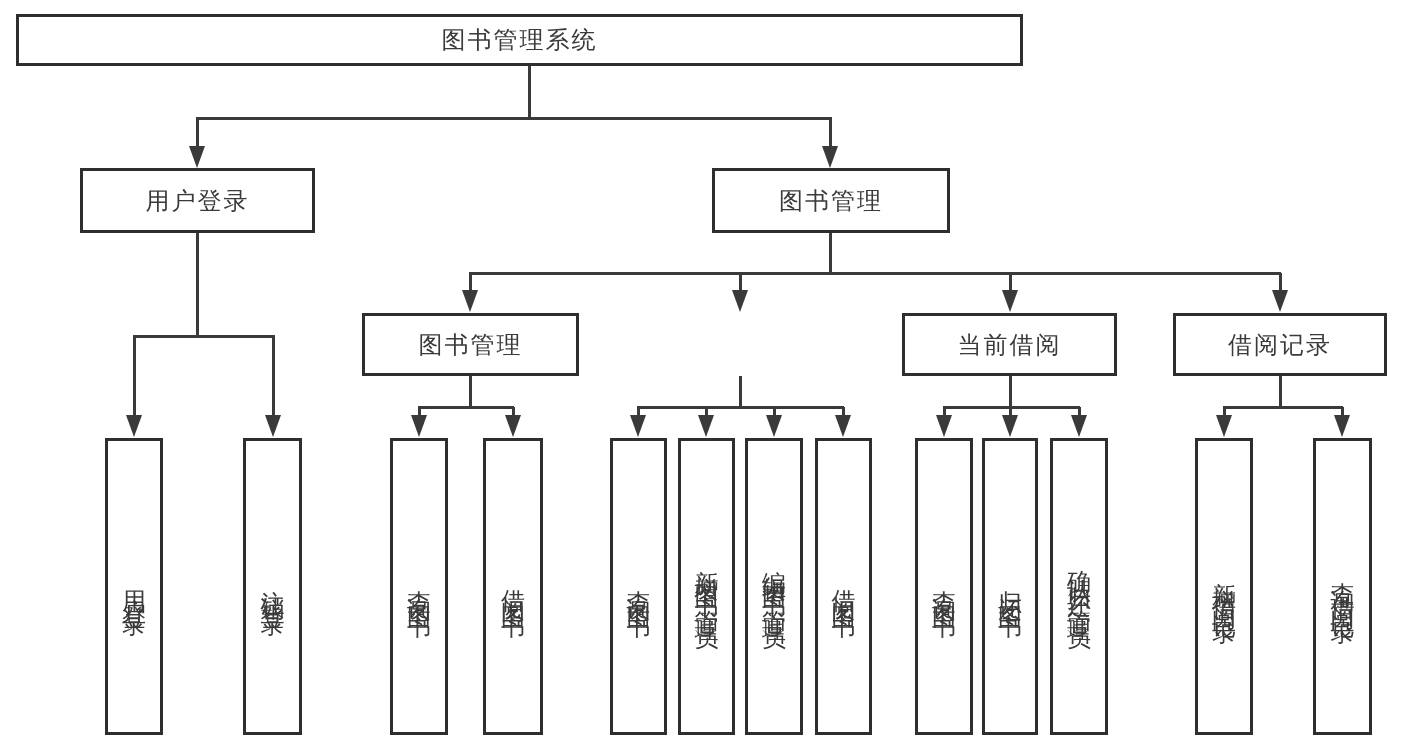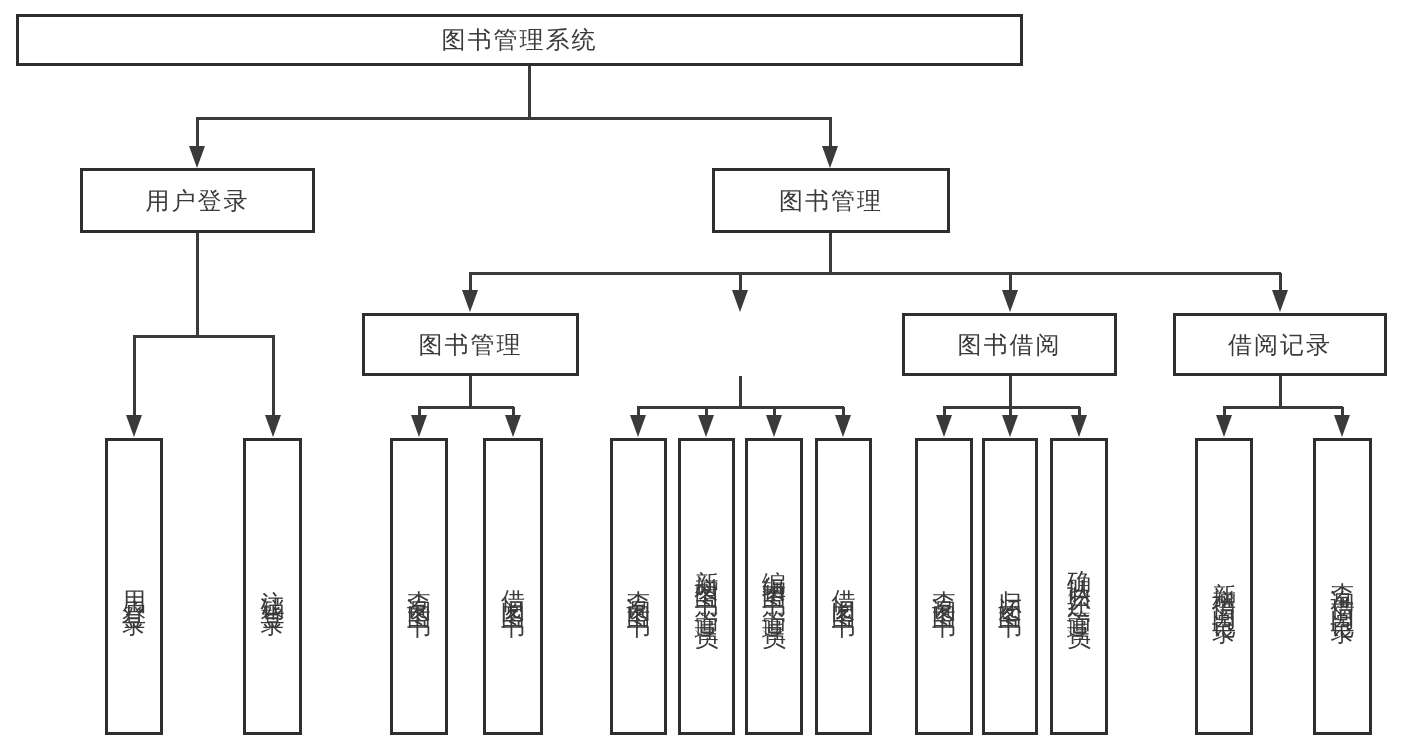--- a/index.html
+++ b/index.html
@@ -120,21 +120,21 @@
     <span>用户登录</span>
   </div>
   <div class="node hnode" style="left:712px; top:168px; width:238px; height:65px;">
     <span>图书管理</span>
   </div>
 
   <div class="node hnode" style="left:362px; top:313px; width:217px; height:63px;">
     <span>图书管理</span>
   </div>
   <div class="node hnode" style="left:902px; top:313px; width:215px; height:63px;">
-    <span>图书借阅</span>
+    <span>当前借阅</span>
   </div>
   <div class="node hnode" style="left:1173px; top:313px; width:214px; height:63px;">
     <span>借阅记录</span>
   </div>
 
   <div class="node leaf" style="left:105px; top:438px; width:58px; height:297px;">
     <span>用户登录</span>
   </div>
   <div class="node leaf" style="left:243px; top:438px; width:59px; height:297px;">
     <span>注销登录</span>

